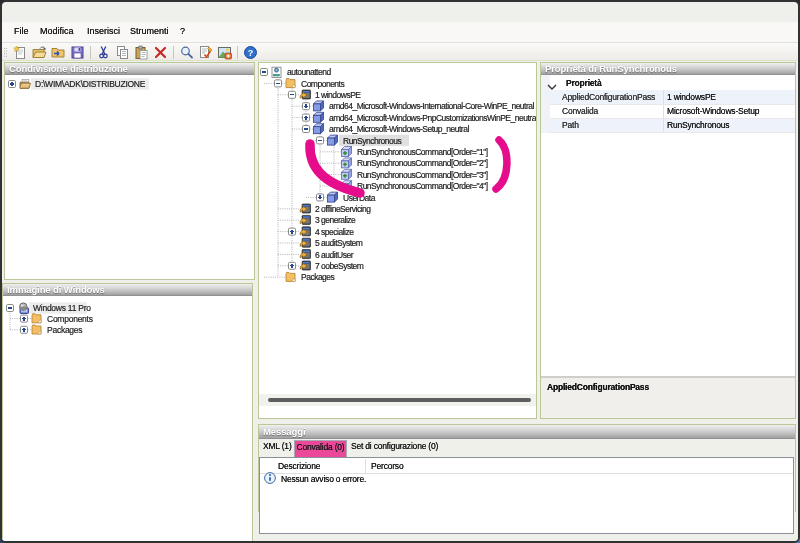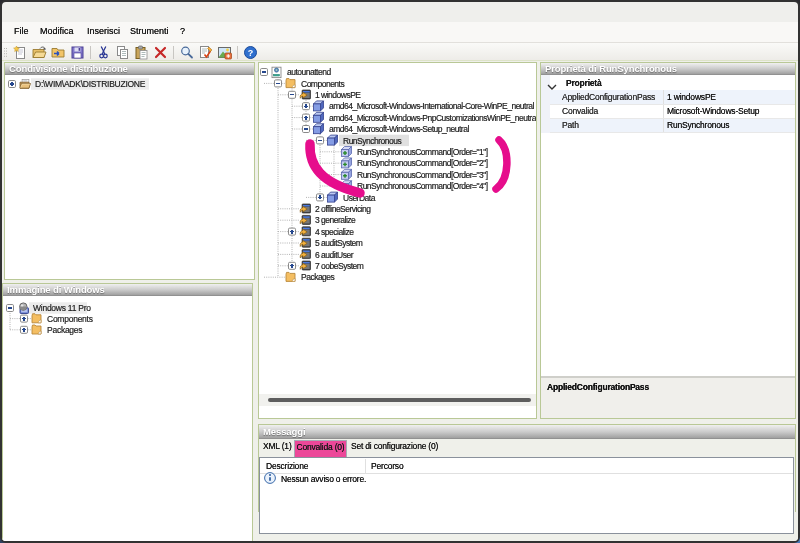--- a/index.html
+++ b/index.html
@@ -374,21 +374,21 @@
 
   <div class="panel" style="left:256px;top:422px;width:538px;height:88px;background:#eff0ea">
     <div class="phead" style="height:14px;line-height:13px">Messaggi</div>
     <div style="position:absolute;left:0;top:14px;width:536px;height:98px;background:#eff0ea">
       <div class="t85" style="left:4px;top:2px">XML (1)</div>
       <div style="position:absolute;left:35px;top:1px;width:53px;height:17px;background:#ec4899;border:1px solid #a6abb3;border-bottom:none;z-index:2;text-align:center">
         <div class="t85" style="position:static;line-height:12.5px">Convalida (0)</div>
         </div>
       <div class="t85" style="left:92px;top:2px">Set di configurazione (0)</div>
       <div style="position:absolute;left:0px;top:18px;width:535px;height:77px;background:#fff;border:1px solid #8a919c">
-        <div class="t85" style="left:6px;top:2.5px">Descrizione</div>
+        <div class="t85" style="left:18px;top:2.5px">Descrizione</div>
         <div class="t85" style="left:111px;top:2.5px">Percorso</div>
         <div style="position:absolute;left:105px;top:1px;width:1px;height:14px;background:#e0e0e0"></div>
         <div style="position:absolute;left:0;top:15px;width:533px;height:1px;background:#e0e0e0"></div>
         <svg width="12" height="12" viewBox="0 0 12 12" xmlns="http://www.w3.org/2000/svg" style="position:absolute;left:4px;top:14px">
             <circle cx="6" cy="6" r="5.4" fill="#eaf2fc" stroke="#3a6aaa" stroke-width="1"></circle>
             <path d="M6,5.2 V8.8" stroke="#2a5a9a" stroke-width="1.7"></path>
             <circle cx="6" cy="3.1" r="1" fill="#2a5a9a"></circle>
           </svg>
         <div class="t85" style="left:21px;top:15.5px">Nessun avviso o errore.</div>
       </div>

